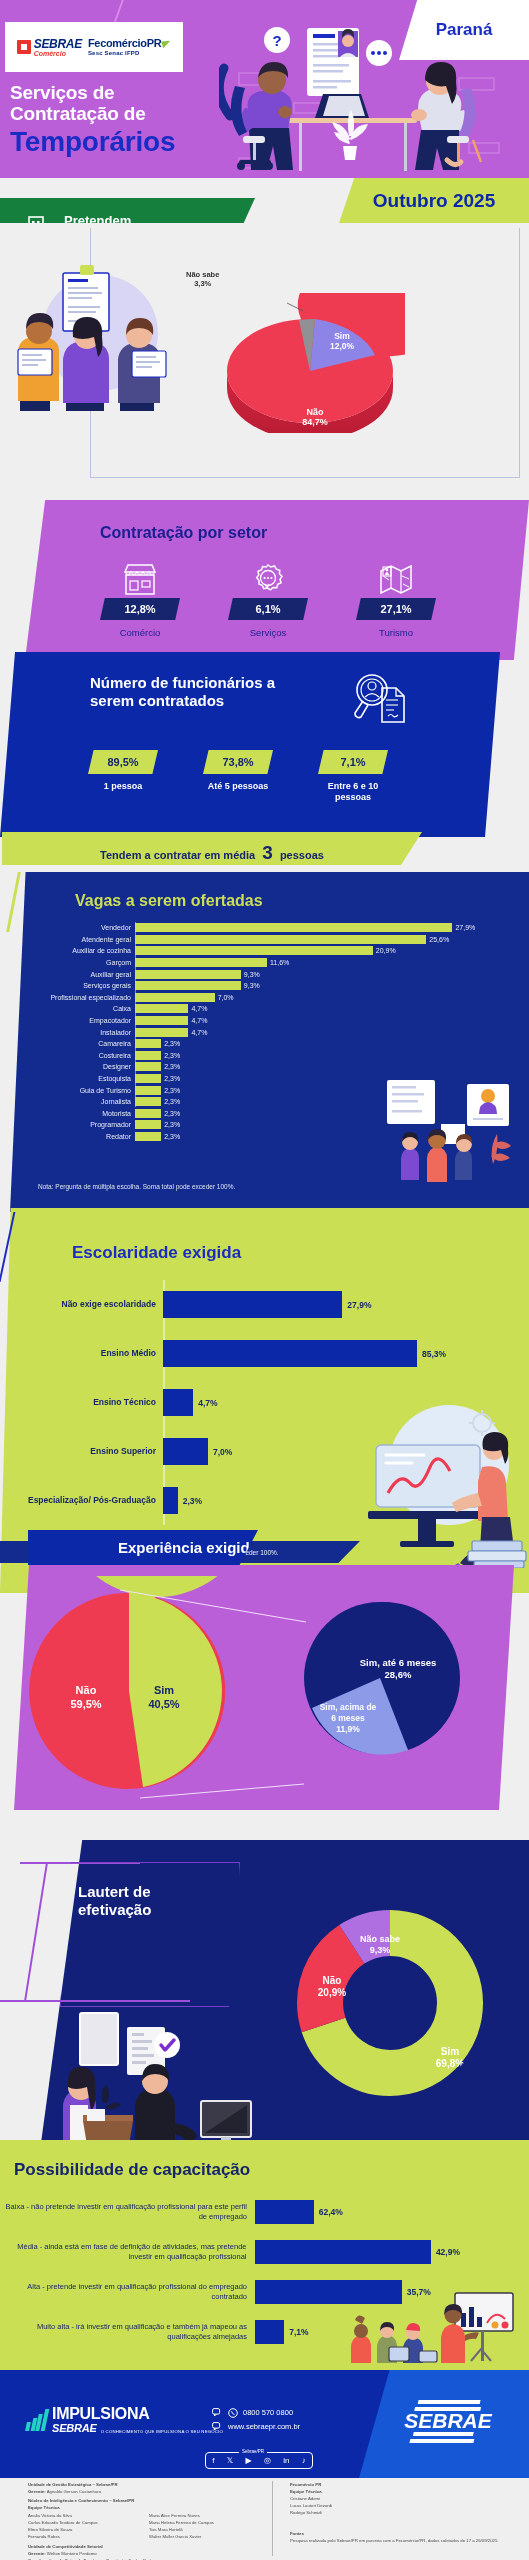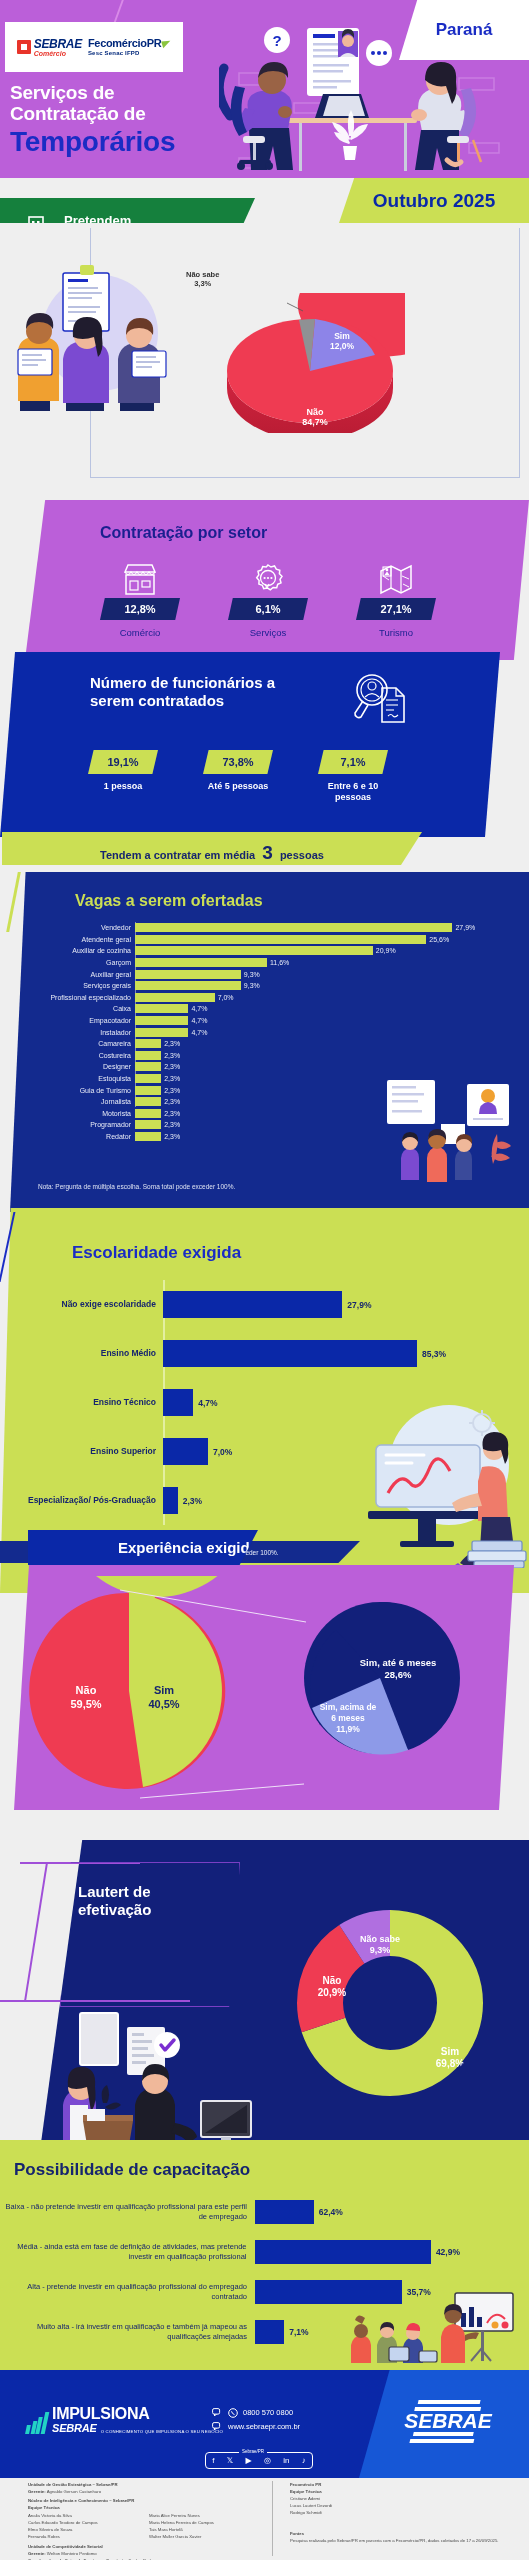--- a/index.html
+++ b/index.html
@@ -142,21 +142,21 @@
   .clabel { width:255px; text-align:right; color:#16256e; font-size:7.5px; padding-right:8px; line-height:1.3;}
   .cbarwrap { flex:1; display:flex; align-items:center;}
   .cbar { background:#0a28a8; height:24px;}
   .cval { color:#16256e; font-size:8.5px; font-weight:bold; margin-left:5px; white-space:nowrap;}
   .cap-art { position:absolute; bottom:6px; right:4px; width:180px; height:75px;}
 
   
   .footer { position:absolute; top:2370px; left:0; width:529px; height:108px; background:#0a28a8; }
   .footer-r { position:absolute; top:0; right:0; width:170px; height:108px; background:#1657d6;
      clip-path: polygon(18% 0, 100% 0, 100% 100%, 0 100%);}
-  .imp-logo { position:absolute; top:36px; left:26px; display:flex; align-items:flex-end; gap:6px;}
+  .imp-logo { position:absolute; top:36px; left:26px; display:flex; align-items:center; gap:6px;}
   .imp-bars { display:flex; align-items:flex-end; gap:2px; height:22px;}
   .imp-bars i { display:block; width:3.5px; background:#22d3c5; transform:skewX(-12deg);}
   .imp-txt { line-height:1.05;}
   .imp-1 { color:#fff; font-size:16px; font-weight:bold; letter-spacing:-.3px;}
   .imp-2 { color:#fff; font-size:11px; font-weight:bold; font-style:italic; letter-spacing:-.2px;}
   .imp-3 { color:#fff; font-size:4.3px; letter-spacing:.2px; line-height:1.3;}
   .contacts { position:absolute; top:36px; left:212px; color:#fff; font-size:7.5px; line-height:1.9;}
   .contact-row { display:flex; align-items:center; gap:5px;}
   .social { position:absolute; top:82px; left:205px; width:108px; height:17px;
     border:1px solid #fff; border-radius:4px; display:flex; align-items:center; justify-content:space-around;
@@ -463,21 +463,21 @@
       <path d="M46 18 l0 8 l8 0" fill="none" stroke="#fff" stroke-width="1.3"></path>
       <g stroke="#fff" stroke-width="1.1">
           <path d="M36 30 l12 0"></path>
           <path d="M36 35 l12 0"></path>
           <path d="M36 40 l8 0"></path>
         </g>
       <path d="M38 46 q3 -3 5 0 q2 2 5 -1" fill="none" stroke="#fff" stroke-width="1.1"></path>
     </svg>
     <div class="num-items">
       <div class="num-item">
-        <div class="num-chip">19,1%</div>
+        <div class="num-chip">89,5%</div>
         <div class="num-name">1 pessoa</div>
       </div>
       <div class="num-item">
         <div class="num-chip">73,8%</div>
         <div class="num-name">Até 5 pessoas</div>
       </div>
       <div class="num-item">
         <div class="num-chip">7,1%</div>
         <div class="num-name">Entre 6 e 10 pessoas</div>
       </div>

